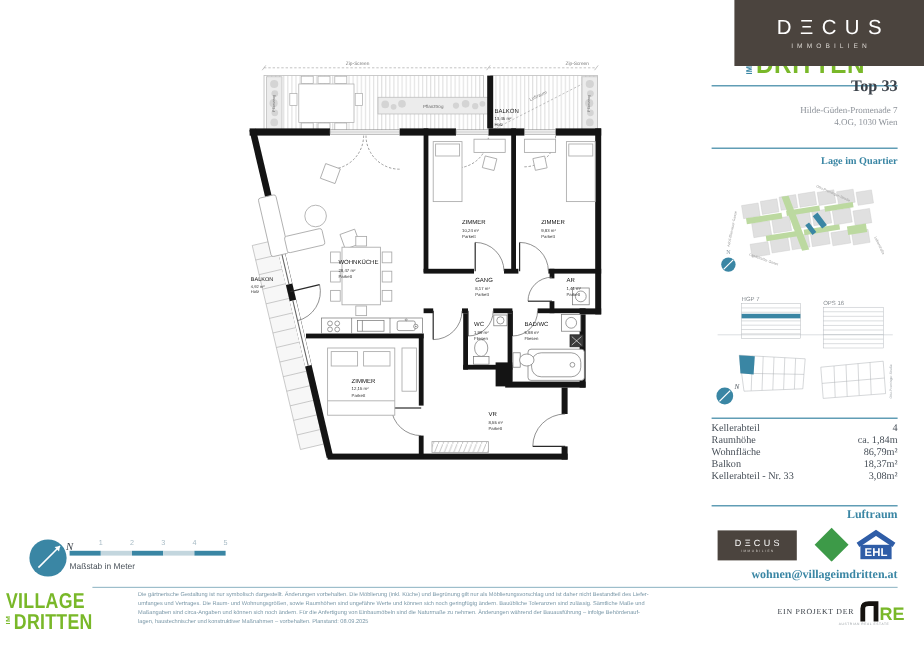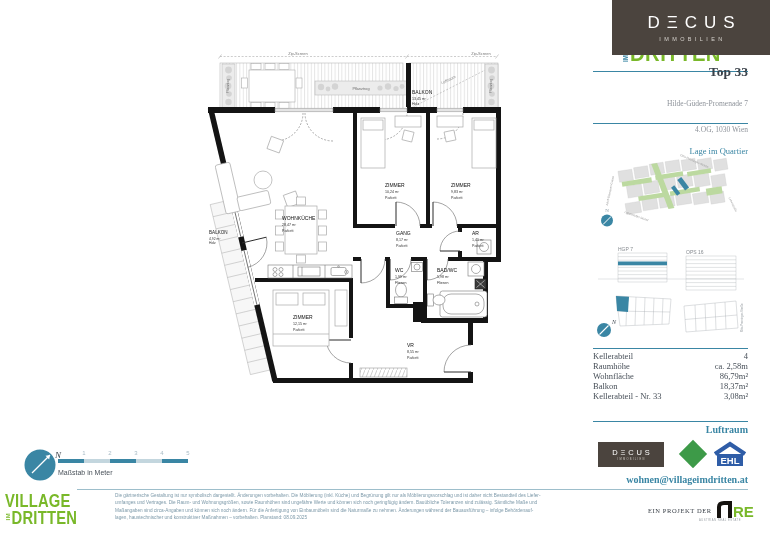--- a/index.html
+++ b/index.html
@@ -357,26 +357,26 @@
     <span class="vp-dritten">DRITTEN</span>
   </div>
   <div class="decus-box">
     <div class="decus-main">DΞCUS</div>
     <div class="decus-sub">IMMOBILIEN</div>
   </div>
 
   <div class="rule" style="left:593px;top:71px;width:155px"></div>
   <div class="sb sf r" style="top:64px">
     <div style="font-size:13.5px;font-weight:bold;color:#3a4149">Top 33</div>
-    <div style="font-size:7.5px;color:#8e939a;margin-top:19px">Hilde-Güden-Promenade 7</div>
-    <div style="font-size:7.5px;color:#8e939a;margin-top:17px">4.OG, 1030 Wien</div>
+    <div style="font-size:7.5px;color:#8e939a;margin-top:7px">Hilde-Güden-Promenade 7</div>
+    <div style="font-size:7.5px;color:#8e939a;margin-top:1px">4.OG, 1030 Wien</div>
   </div>
   <div class="rule" style="left:593px;top:123px;width:155px"></div>
   <div class="sb sf r" style="top:128px">
-    <div class="teal" style="font-size:8.5px;font-weight:normal;margin-top:18px">Lage im Quartier</div>
+    <div class="teal" style="font-size:8.5px;font-weight:bold;margin-top:1px">Lage im Quartier</div>
   </div>
 
   <svg class="abs" style="left:598px;top:153px" width="150" height="84" viewBox="0 0 150 84">
     <g transform="rotate(-9 75 40)">
       <g fill="#e0e0e0" stroke="#c9c9c9" stroke-width="0.3">
         <rect x="24" y="10" width="14" height="11"></rect>
           <rect x="40" y="9" width="14" height="11"></rect>
           <rect x="56" y="8" width="14" height="11"></rect>
           <rect x="72" y="8" width="14" height="11"></rect>
           <rect x="88" y="9" width="14" height="11"></rect>
@@ -474,21 +474,21 @@
   </svg>
 
   <div class="rule" style="left:593px;top:348px;width:155px"></div>
   <div class="sb" style="top:352px">
     <div class="facts-row">
       <span>Kellerabteil</span>
       <span>4</span>
     </div>
     <div class="facts-row">
       <span>Raumhöhe</span>
-      <span>ca. 2,58m</span>
+      <span>ca. 1,84m</span>
     </div>
     <div class="facts-row">
       <span>Wohnfläche</span>
       <span>86,79m²</span>
     </div>
     <div class="facts-row">
       <span>Balkon</span>
       <span>18,37m²</span>
     </div>
     <div class="facts-row">

